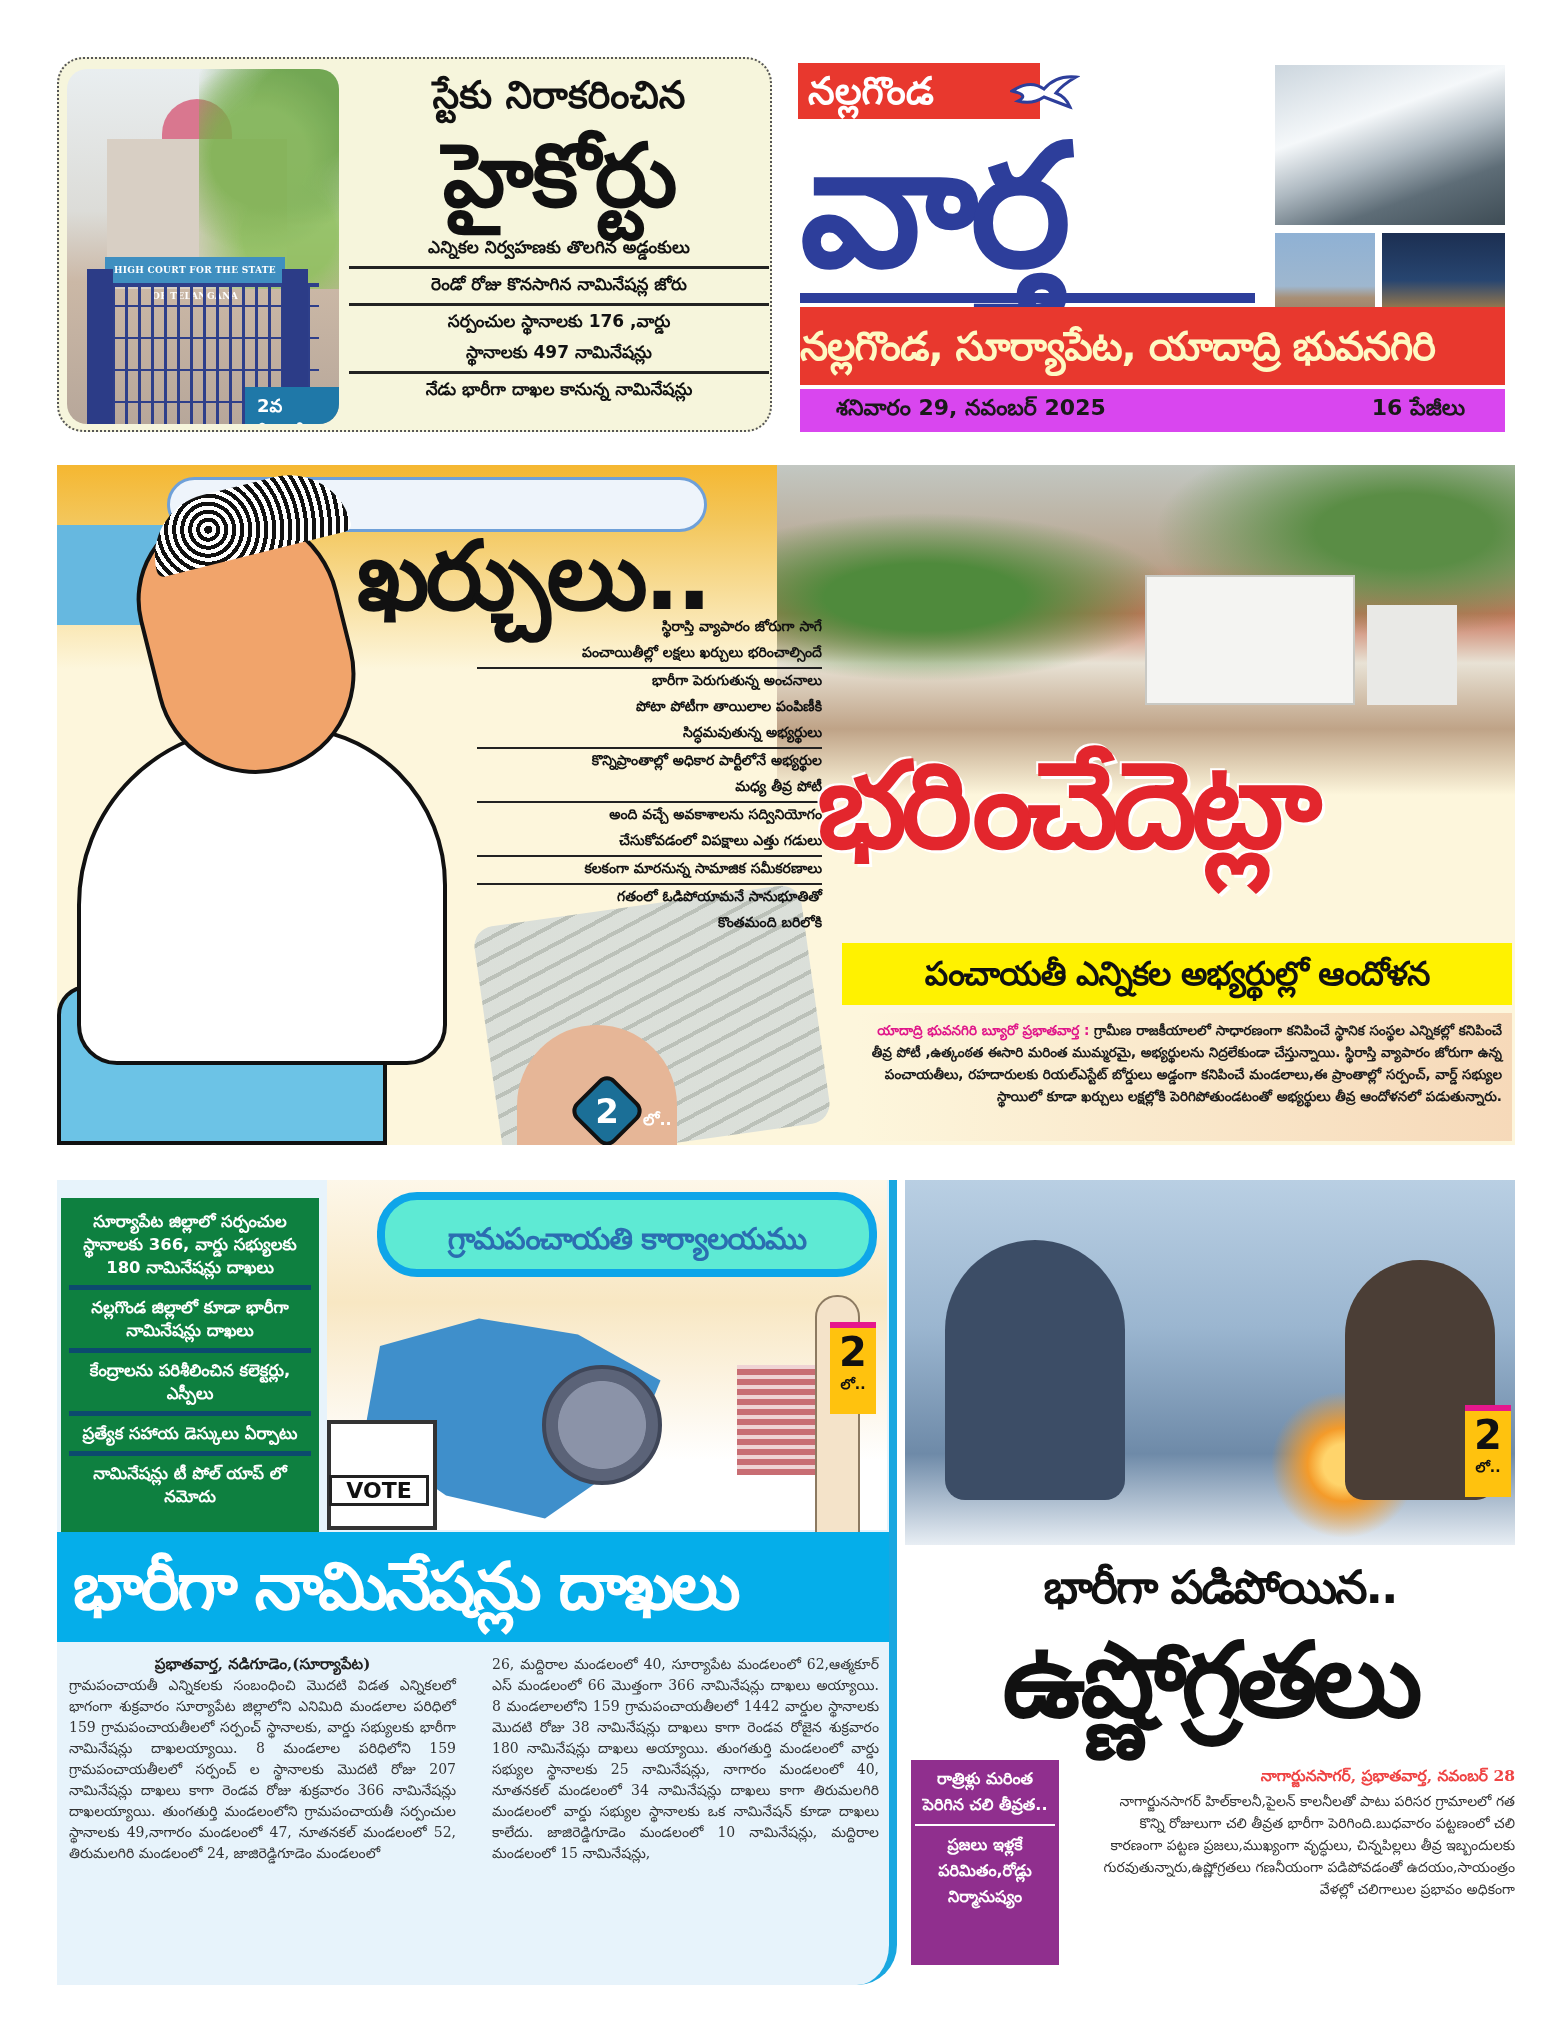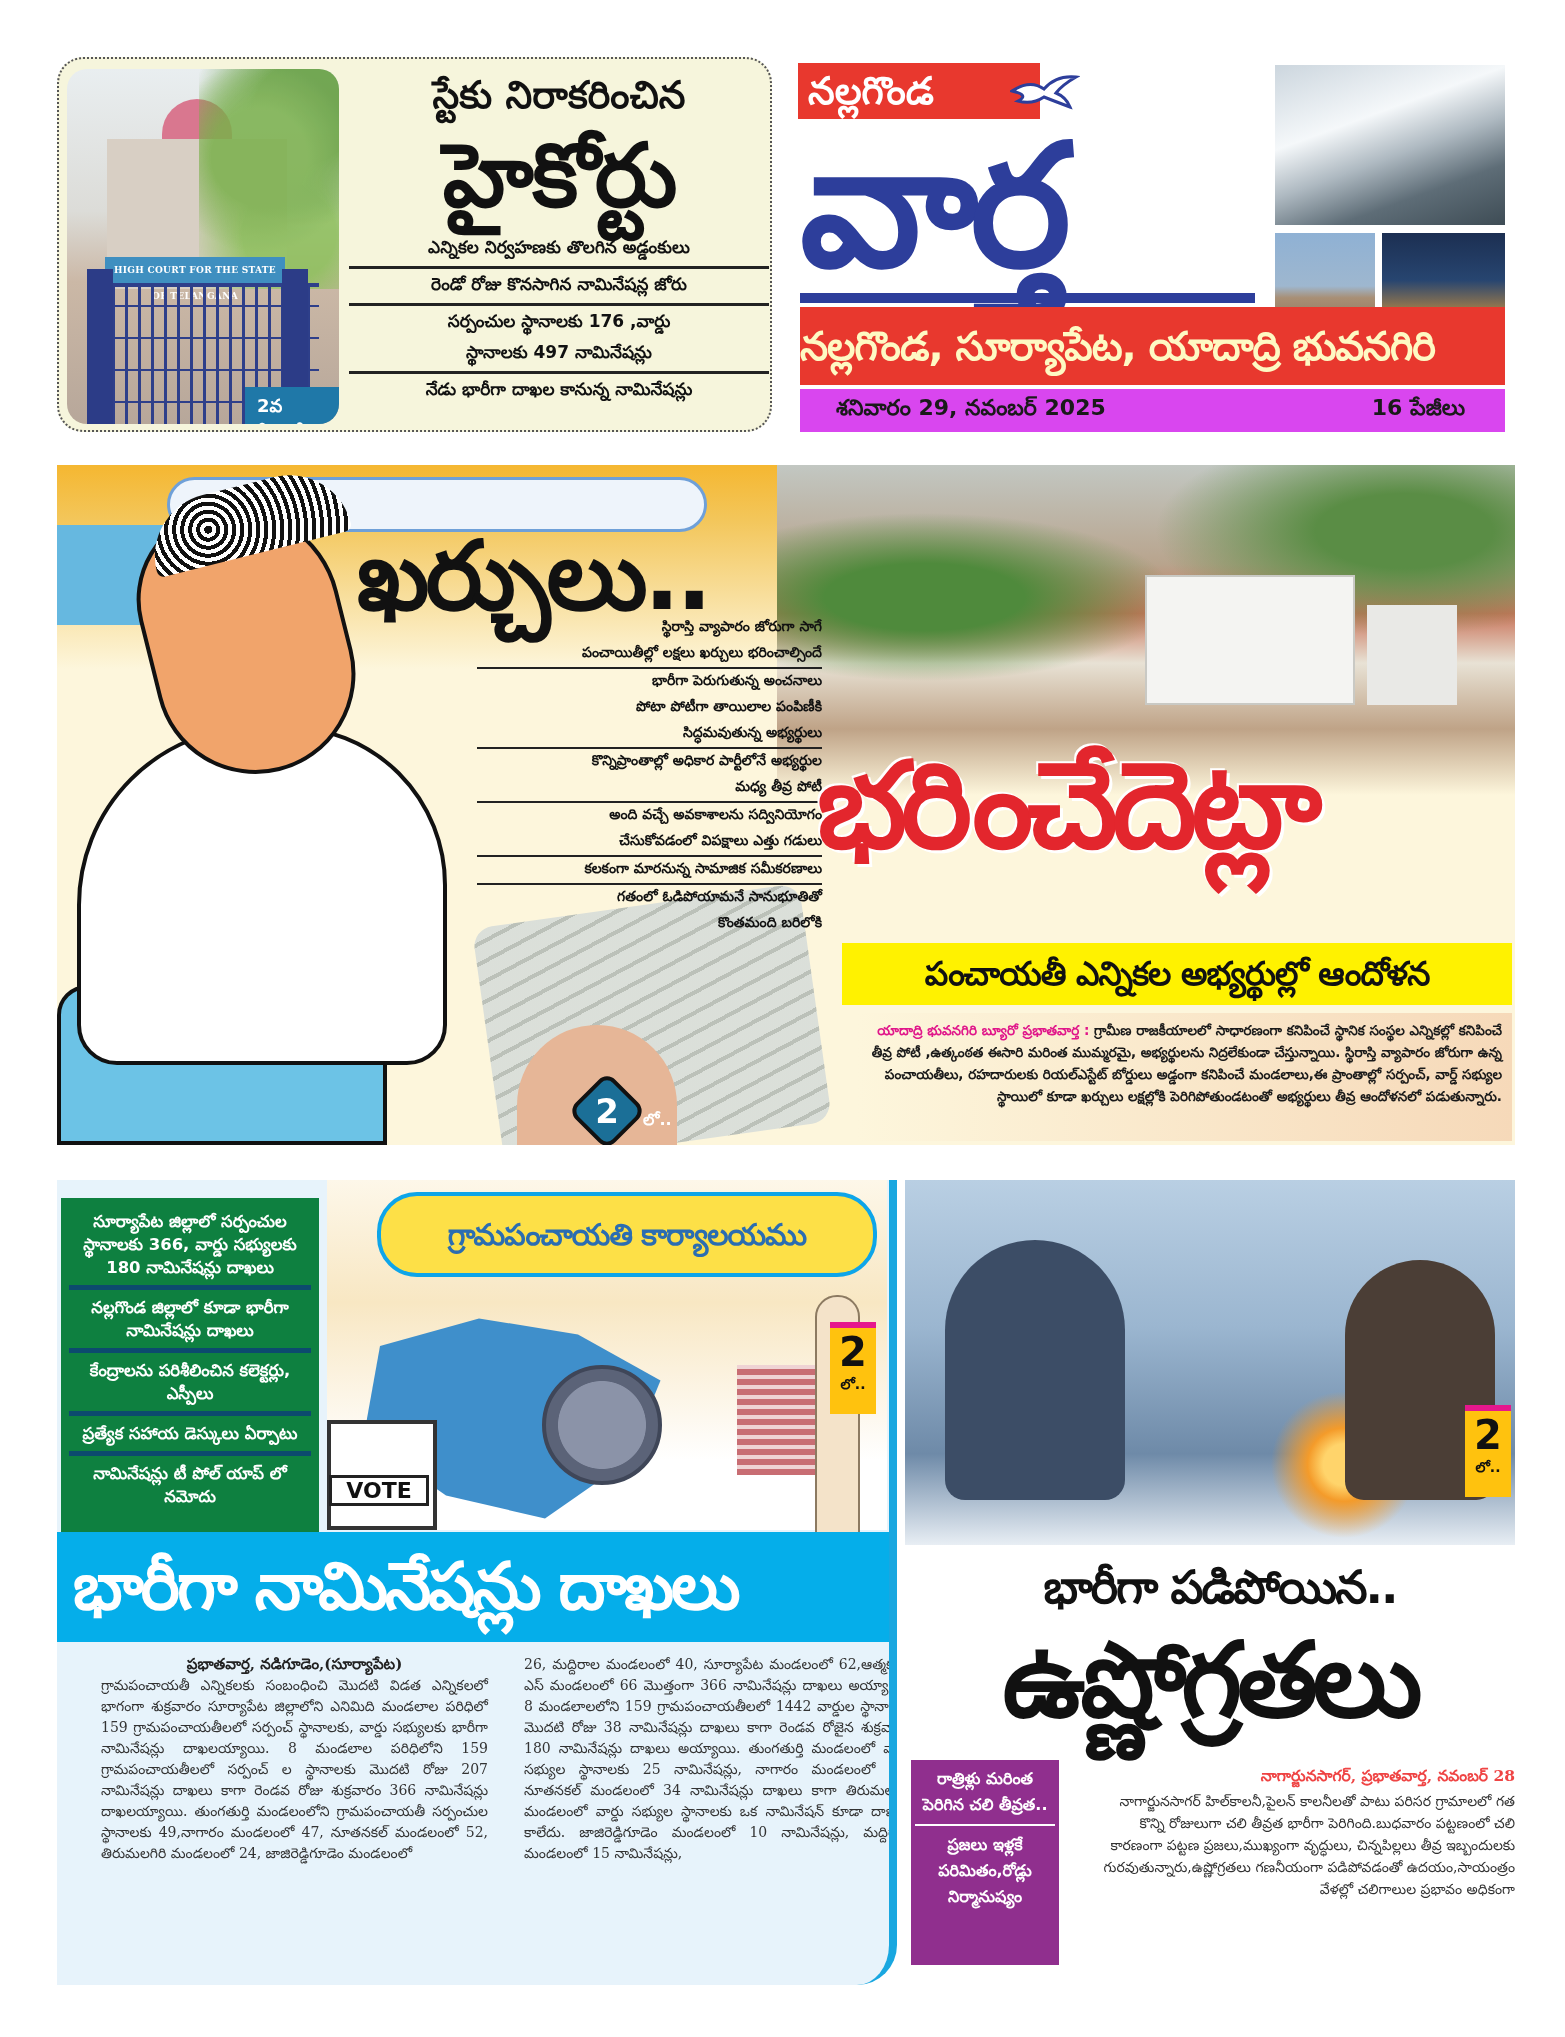--- a/index.html
+++ b/index.html
@@ -103,21 +103,21 @@
     background: linear-gradient(90deg, #fdf6dc 0%, #f6d9b9 100%);
     font: bold 13.5px "DejaVu Sans", sans-serif; color:#1a1a1a; line-height:22px; text-align:right; }
   .lead-body .dateline { color:#e0168a; }
 
   
   .nom { position:absolute; left:57px; top:1180px; width:840px; height:805px; background:#e7f3fb; overflow:hidden;
     border-right: 8px solid #19a7e0; border-radius: 0 0 40px 0; }
   .nom-illus { position:absolute; left:270px; top:0; width:560px; height:350px;
     background: linear-gradient(180deg, #fdf7e9 0%, #f8e7c3 35%, #fff 80%); }
   .nom-sign { position:absolute; left:320px; top:12px; width:500px; height:85px; border-radius:40px;
-    background:#fde047; border:4px solid #0ea5e9; color:#2b6db1; font: bold 30px "DejaVu Sans", sans-serif;
+    background:#5eead4; border:8px solid #0ea5e9; color:#2b6db1; font: bold 30px "DejaVu Sans", sans-serif;
     text-align:center; line-height:78px; letter-spacing:-1px; }
   .nom-map { position:absolute; left:290px; top:120px; width:330px; height:230px; background:#3f8fcb;
     clip-path: polygon(10% 20%, 40% 8%, 70% 15%, 95% 35%, 85% 70%, 60% 95%, 30% 85%, 5% 60%); }
   .nom-stamp { position:absolute; left:485px; top:185px; width:120px; height:120px; border-radius:50%;
     background: radial-gradient(circle, #8b93a8 0 55%, #5b6378 56% 100%); border:4px solid #3f4658; }
   .nom-window { position:absolute; left:680px; top:185px; width:100px; height:110px;
     background: repeating-linear-gradient(0deg, #c86d73 0 6px, #efd3d4 6px 10px); }
   .nom-finger { position:absolute; left:758px; top:115px; width:45px; height:240px; border-radius:22px 22px 0 0; background:#f4e3c9; border:2px solid #8c7a61; }
   .nom-ballot { position:absolute; left:270px; top:240px; width:110px; height:110px; background:#fff; border:4px solid #333; }
   .nom-ballot-label { position:absolute; left:272px; top:295px; width:100px; background:#fff; border:3px solid #222;
@@ -127,21 +127,21 @@
   .badge2 .n { display:block; font: 900 40px "DejaVu Sans", sans-serif; color:#111; line-height:48px; }
   .badge2 .l { display:block; font: bold 14px "DejaVu Sans", sans-serif; color:#111; }
 
   .nom-green { position:absolute; left:4px; top:18px; width:258px; height:336px; background:#0e8040; color:#fff;
     text-align:center; padding:6px 8px; }
   .nom-green .gp { font: bold 16.5px "DejaVu Sans", sans-serif; padding:6px 0; line-height:23px; }
   .nom-green .gp.rule { border-bottom:5px solid #0c4a6e; }
 
   .nom-headline { position:absolute; left:0; top:352px; width:840px; height:110px; background:#05aeea;
     color:#fff; font: 900 66px "DejaVu Sans", sans-serif; padding-left:16px; line-height:110px; letter-spacing:-3px; }
-  .nom-body { position:absolute; left:12px; top:474px; width:810px; display:flex; gap:36px;margin-left:32px; }
+  .nom-body { position:absolute; left:12px; top:474px; width:810px; display:flex; gap:36px; }
   .nom-col { width:395px; font: 14px "DejaVu Serif", serif; color:#333; line-height:21px; text-align:justify; }
   .nom-col .byline { font-weight:bold; text-align:center; font-size:15px; color:#222; }
 
   
   .cold { position:absolute; left:905px; top:1180px; width:610px; height:805px; background:#fff; overflow:hidden; }
   .cold-photo { position:absolute; left:0; top:0; width:610px; height:365px;
     background:
       radial-gradient(circle at 72% 78%, #ffd46b 0 4%, #f49b2a 7%, transparent 14%),
       linear-gradient(180deg, #b9cfe3 0%, #9bb6d0 40%, #6e8aa8 75%, #e8eef4 100%); }
   .cold-man1 { position:absolute; left:40px; top:60px; width:180px; height:260px; background:#3c4d66; border-radius:90px 90px 20px 20px; }

